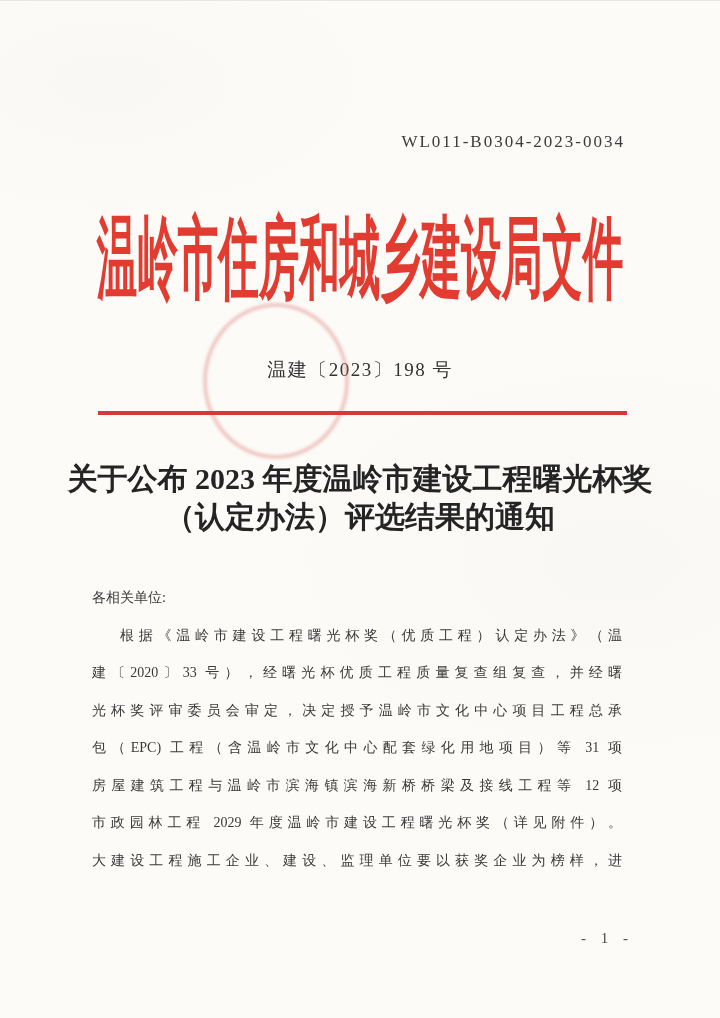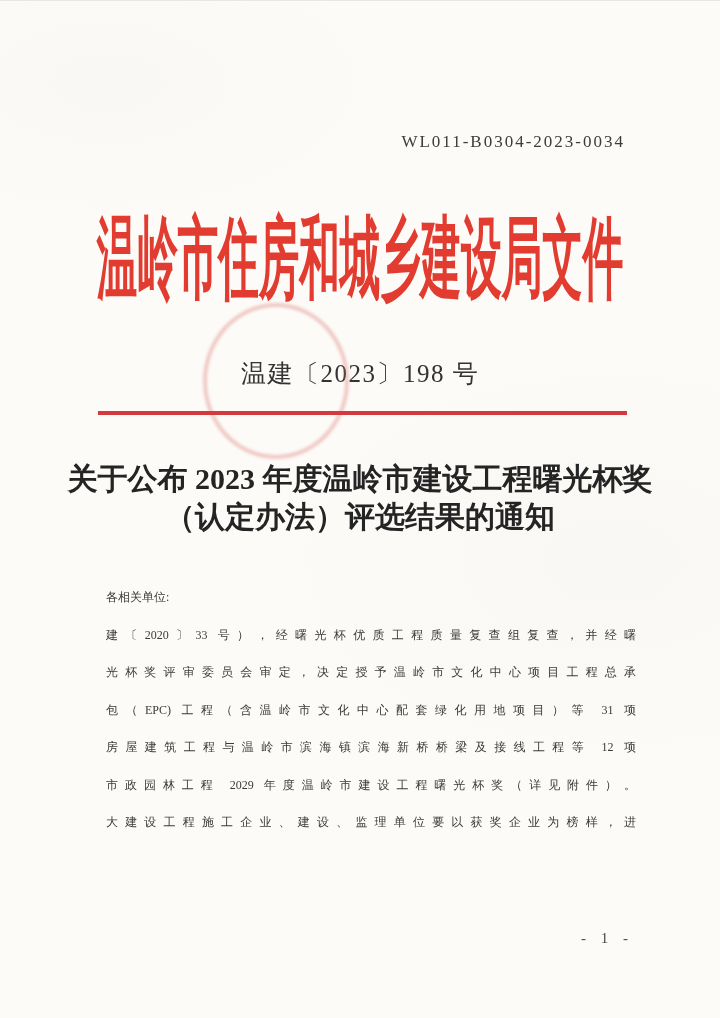--- a/index.html
+++ b/index.html
@@ -36,21 +36,21 @@
     width:max-content;
     white-space:nowrap;
     font-size:90px;line-height:92px;font-weight:bold;
     color:var(--header-red);
     transform-origin:left top;
     transform:scaleX(0.45) translateX(-50%);
   }
   .ref-number{
     position:absolute;top:356px;left:0;width:100%;
     text-align:center;
-    font-size:25px;letter-spacing:1.5px;
+    font-size:19px;letter-spacing:1.5px;
     color:#333;
   }
   .red-rule{
     position:absolute;left:98px;top:410px;
     width:529px;height:4px;
     background:var(--rule-red);
   }
   .seal-ring{
     position:absolute;left:203px;top:302px;
     width:146px;height:156px;
@@ -60,22 +60,22 @@
     filter:blur(1.5px);
   }
   .doc-title{
     position:absolute;top:459px;left:0;width:100%;
     text-align:center;
     font-size:30px;font-weight:bold;
     line-height:38px;
     color:var(--title-ink);
   }
   .body-block{
-    position:absolute;left:106px;top:578px;width:530px;
-    font-size:12px;line-height:37.5px;
+    position:absolute;left:92px;top:578px;width:530px;
+    font-size:14px;line-height:37.5px;
     color:var(--body-ink);
   }
   .line{width:100%;}
   .line.fill{
     text-align:justify;
     text-align-last:justify;
     text-justify:inter-character;
   }
   .line.indent{text-indent:2em;}
   .page-number{
@@ -99,20 +99,21 @@
 
   <div class="red-rule"></div>
 
   <div class="doc-title">
     <div>关于公布 2023 年度温岭市建设工程曙光杯奖</div>
     <div>（认定办法）评选结果的通知</div>
   </div>
 
   <div class="body-block">
     <div class="line">各相关单位:</div>
+    <div class="line fill indent">根据《温岭市建设工程曙光杯奖（优质工程）认定办法》（温</div>
     <div class="line fill">建〔2020〕33 号），经曙光杯优质工程质量复查组复查，并经曙</div>
     <div class="line fill">光杯奖评审委员会审定，决定授予温岭市文化中心项目工程总承</div>
     <div class="line fill">包（EPC) 工程（含温岭市文化中心配套绿化用地项目）等 31 项</div>
     <div class="line fill">房屋建筑工程与温岭市滨海镇滨海新桥桥梁及接线工程等 12 项</div>
     <div class="line fill">市政园林工程 2029 年度温岭市建设工程曙光杯奖（详见附件）。</div>
     <div class="line fill">大建设工程施工企业、建设、监理单位要以获奖企业为榜样，进</div>
   </div>
 
   <div class="page-number">- 1 -</div>
 

